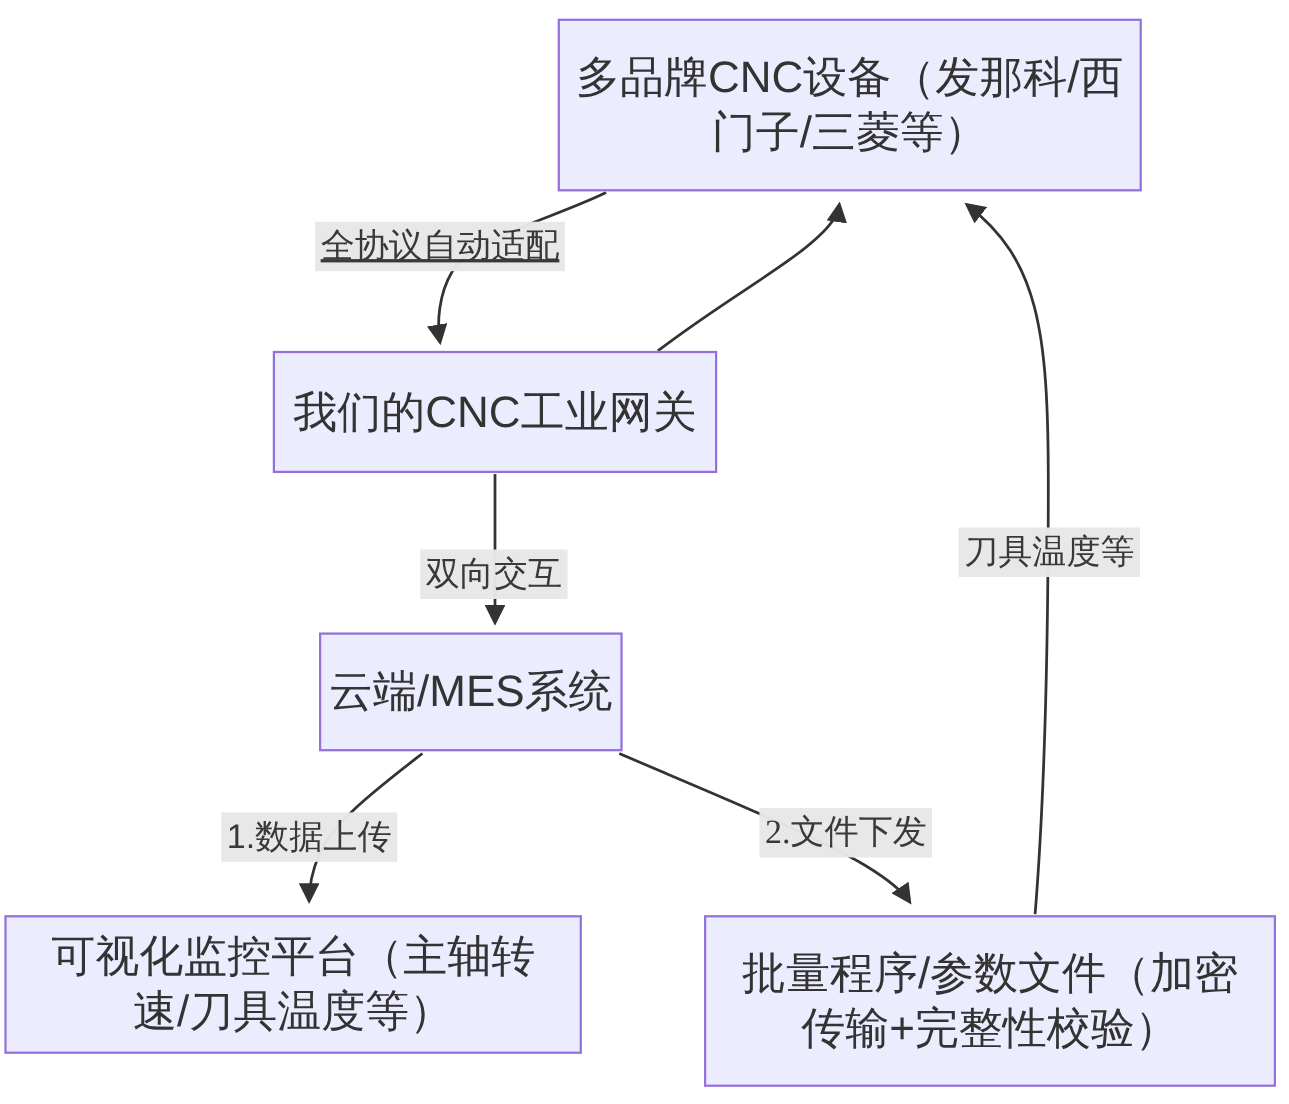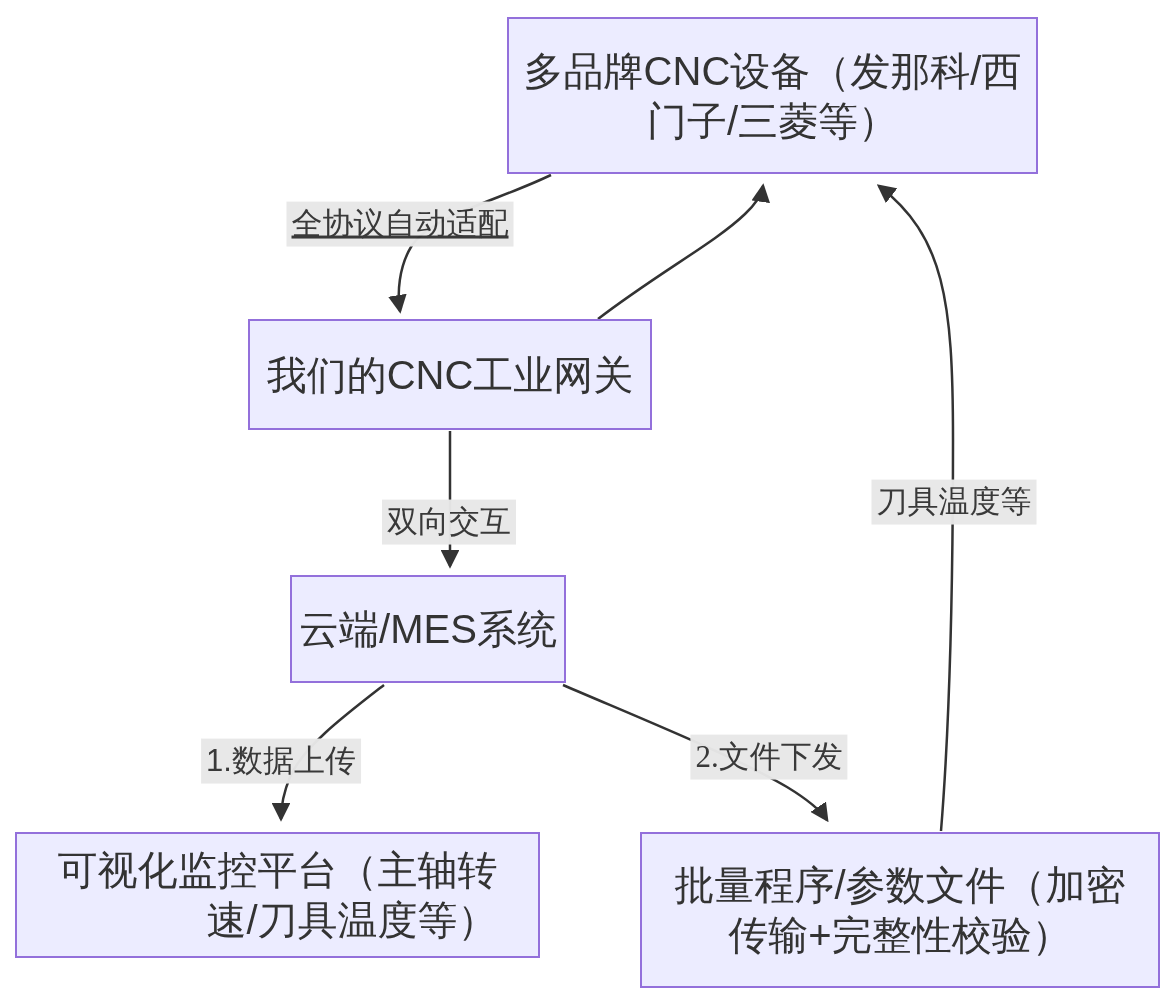--- a/index.html
+++ b/index.html
@@ -44,21 +44,21 @@
     text-align: center;
     font-size: 40px;
     line-height: 50px;
   }
   .node-label {
     white-space: pre-line;
   }
   .node-cnc-devices   { left: 507px; top: 17px;  width: 531px; height: 157px; }
   .node-gateway       { left: 248px; top: 319px; width: 404px; height: 111px; }
   .node-cloud-mes     { left: 290px; top: 575px; width: 276px; height: 108px; }
-  .node-monitor       { left: 15px;  top: 832px; width: 525px; height: 126px; text-align: right; }
+  .node-monitor       { left: 4px;  top: 832px; width: 525px; height: 126px; }
   .node-batch-files   { left: 640px; top: 832px; width: 520px; height: 156px; text-align: center; }
 
   .edge-label {
     position: absolute;
     transform: translate(-50%, -50%);
     background: var(--edge-label-bg);
     color: var(--edge-label-text);
     font-size: 31px;
     line-height: 1.32;
     padding: 2px 5px;

